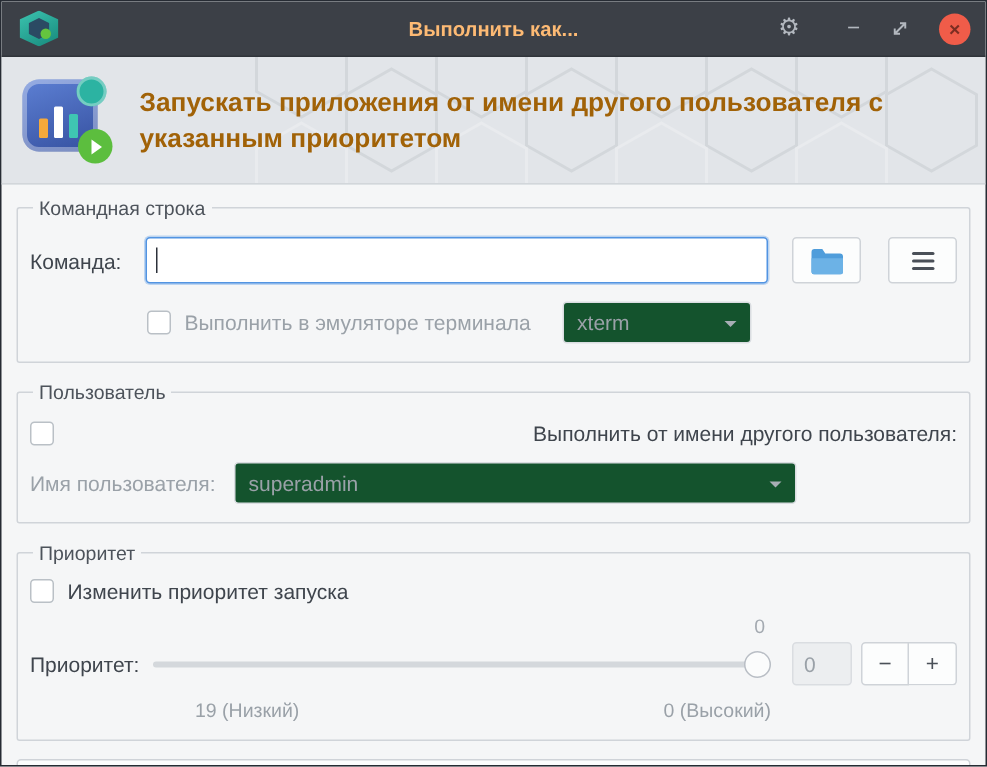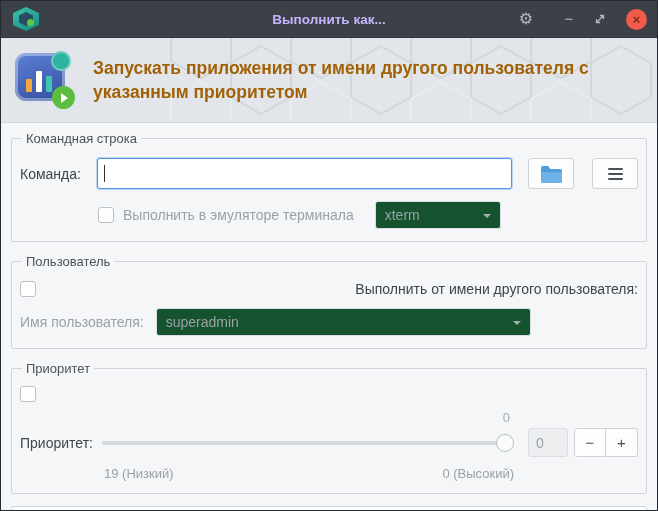--- a/index.html
+++ b/index.html
@@ -32,21 +32,21 @@
     background: linear-gradient(150deg, #3cc4b0, #16887b);
   }
   .tb-icon::after {
     content: ""; position: absolute; inset: 5px 6px;
     background: #2b4a63;
     clip-path: polygon(50% 0, 100% 25%, 100% 75%, 50% 100%, 0 75%, 0 25%);
   }
   .tb-icon .dot { position: absolute; right: 5px; bottom: 5px; width: 7px; height: 7px; border-radius: 50%; background: #64c43e; z-index: 1; }
   .tb-title {
     position: absolute; left: 0; right: 0; text-align: center;
-    color: #c4b5fd; font-weight: 700; font-size: 13.5px;
+    color: #fdba74; font-weight: 700; font-size: 13.5px;
     pointer-events: none;
   }
   .tb-controls { margin-left: auto; display: flex; align-items: center; gap: 15px; z-index: 1; }
   .tb-glyph { color: #b2b7be; font-size: 15px; width: 18px; text-align: center; line-height: 20px; }
   .tb-gear { margin-right: 10px; font-size: 16px; }
   .restore-svg { display: block; }
   .close-btn {
     width: 21px; height: 21px; border-radius: 50%;
     background: #f05c49;
     color: #7c2d22; font-size: 13px; font-weight: 700;
@@ -158,21 +158,21 @@
     width: 40px; height: 29px; background: #eceef0; border: 1px solid #dadde1;
     border-radius: 3px; color: #9aa1a8; display: flex; align-items: center; padding: 0 7px;
   }
   .spin-btns { display: flex; margin-left: 6px; }
   .spin-btn {
     width: 32px; height: 29px; background: #fcfdfd; border: 1px solid #cfd3d8;
     color: #4a5058; display: flex; align-items: center; justify-content: center; font-size: 15px;
   }
   .spin-minus { border-radius: 3px 0 0 3px; }
   .spin-plus { border-left: none; border-radius: 0 3px 3px 0; }
-  .scale-row { display: flex; justify-content: space-between; margin: 9px 0 0 84px; padding-right: 124px; color: #9aa1a8; font-size: 13px; text-align: right; }
+  .scale-row { display: flex; justify-content: space-between; margin: 9px 0 0 110px; padding-right: 124px; color: #9aa1a8; font-size: 13px; text-align: right; }
 
   
   .run-button {
     margin-top: auto; height: 34px;
     background: #fcfdfd; border: 1px solid #cfd3d8; border-radius: 3px;
     display: flex; align-items: center; justify-content: center; gap: 10px;
     color: #3f454d;
   }
 </style>
 </head>
@@ -277,20 +277,21 @@
           <span>superadmin</span>
           <span class="arrow"></span>
         </div>
       </div>
     </fieldset>
 
     <fieldset>
       <legend><span>Приоритет</span></legend>
       <div class="row prio-chk-row">
         <span class="checkbox"></span>
+        <span class="lbl">Изменить приоритет запуска</span>
       </div>
       <div class="slider-value-row">
         <span>0</span>
       </div>
       <div class="slider-row">
         <span class="lbl pr-label">Приоритет:</span>
         <div class="slider">
           <div class="groove"></div>
           <div class="handle"></div>
         </div>

